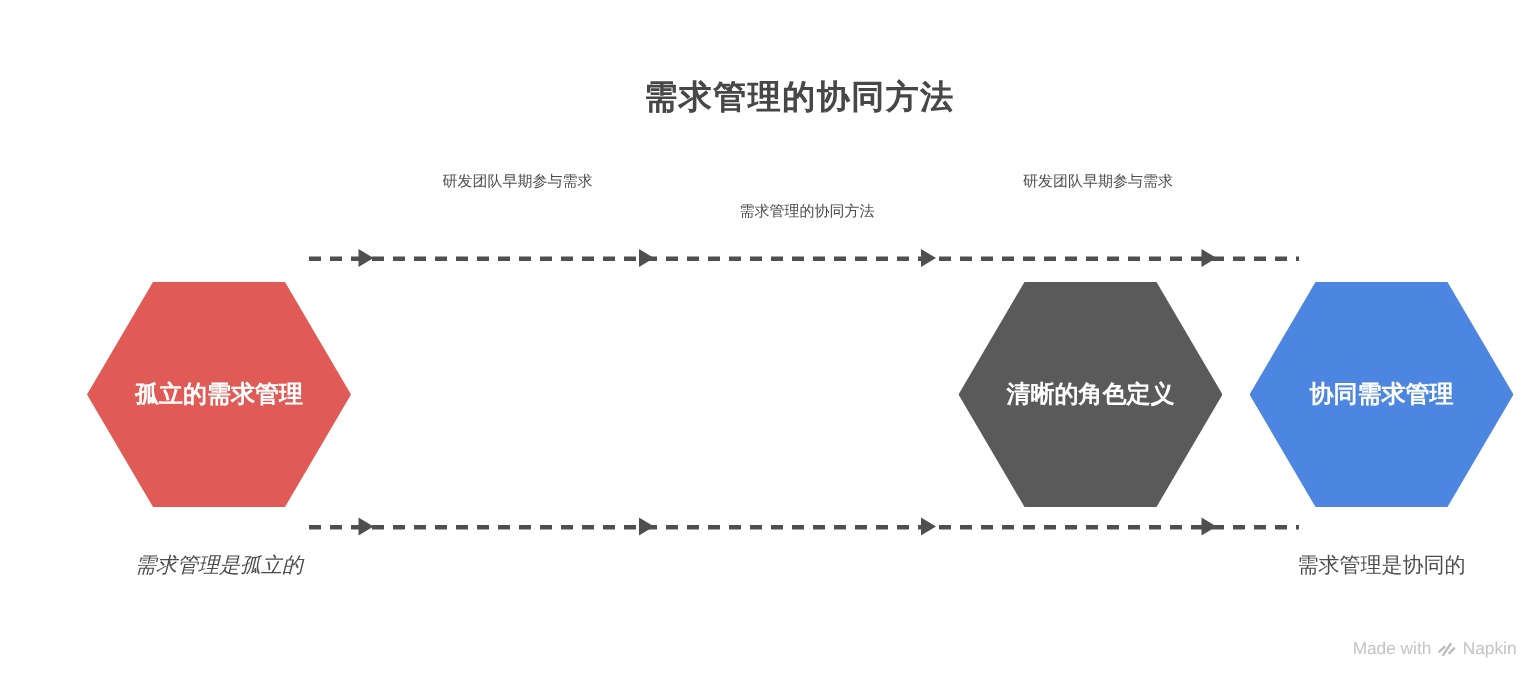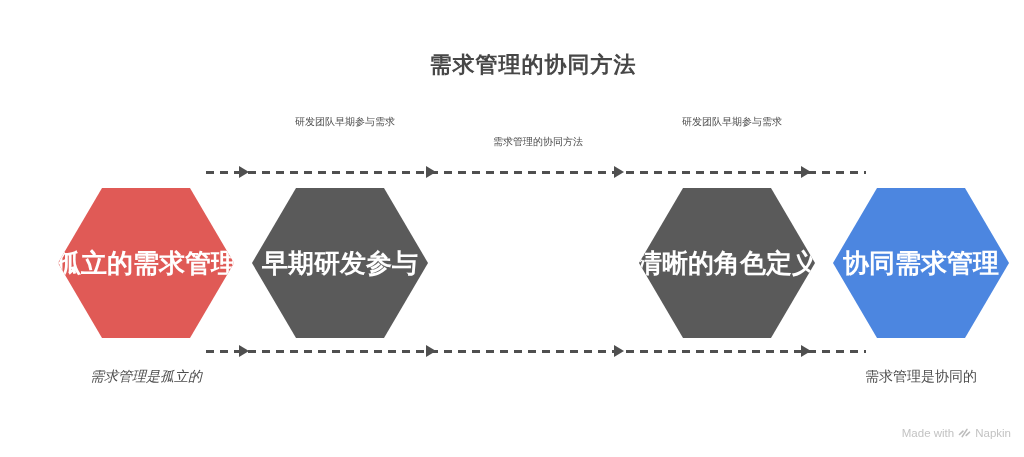--- a/index.html
+++ b/index.html
@@ -56,21 +56,21 @@
     clip-path: polygon(0% 50%, 25% 0%, 75% 0%, 100% 50%, 75% 100%, 25% 100%);
     display: flex;
     align-items: center;
     justify-content: center;
   }
   .hex.isolated { background: var(--c-isolated, #e05a56); }
   .hex.step { background: var(--c-step, #5a5a5a); }
   .hex.collab { background: var(--c-collaborative, #4c86e0); }
   .hex-label {
     color: #ffffff;
-    font-size: 26px;
+    font-size: 16px;
     font-weight: bold;
     text-align: center;
     white-space: nowrap;
   }
   .footnote {
     position: absolute;
     top: 368px;
     width: 220px;
     text-align: center;
     font-size: 14px;
@@ -101,23 +101,20 @@
 
   <div class="dashline top"></div>
   <div class="arrowhead row-top" style="left:218px;"></div>
   <div class="arrowhead row-top" style="left:405px;"></div>
   <div class="arrowhead row-top" style="left:593px;"></div>
   <div class="arrowhead row-top" style="left:780px;"></div>
 
   <div class="hex isolated" style="left:37px;">
     <div class="hex-label">孤立的需求管理</div>
   </div>
-  <div class="hex step" style="left:231px;">
-    <div class="hex-label">早期研发参与</div>
-  </div>
   <div class="hex step" style="left:618px;">
     <div class="hex-label">清晰的角色定义</div>
   </div>
   <div class="hex collab" style="left:812px;">
     <div class="hex-label">协同需求管理</div>
   </div>
 
   <div class="dashline bottom"></div>
   <div class="arrowhead row-bottom" style="left:218px;"></div>
   <div class="arrowhead row-bottom" style="left:405px;"></div>

